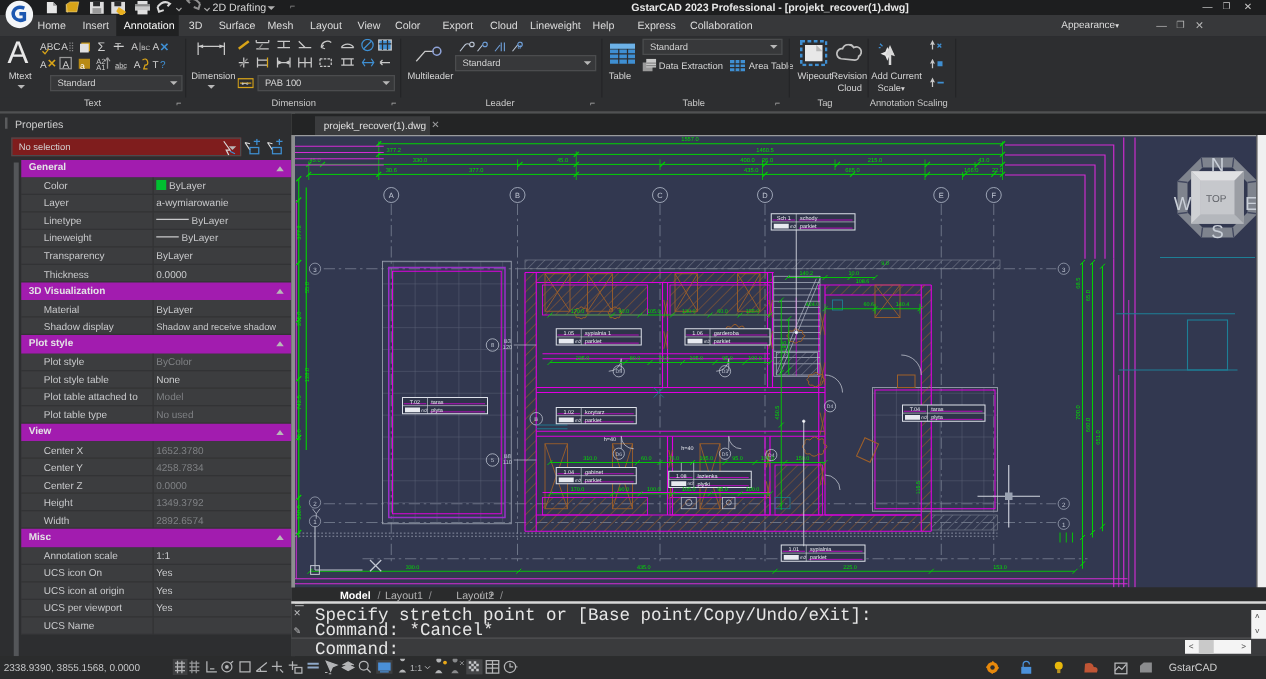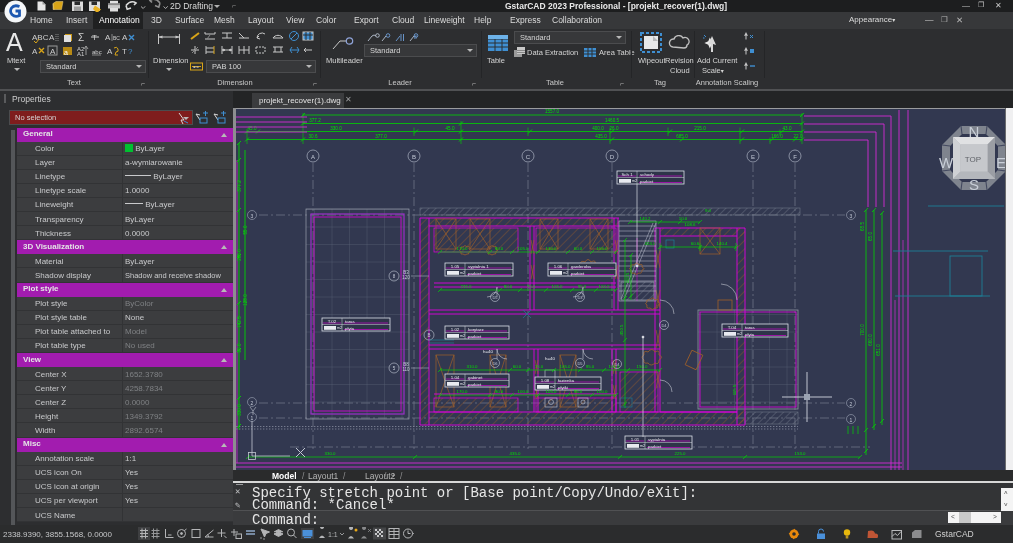--- a/index.html
+++ b/index.html
@@ -350,25 +350,20 @@
         </div>
       <div class="prow">
           <div class="vline"></div>
           <div class="lab">Layer</div>
           <div class="val">a-wymiarowanie</div>
         </div>
       <div class="prow">
           <div class="vline"></div>
           <div class="lab">Linetype</div>
           <div class="val"><span style="display:inline-block;width:26px;height:1px;background:#c9cacc;vertical-align:3px;"></span> ByLayer</div>
-        </div>
-      <div class="prow">
-          <div class="vline"></div>
-          <div class="lab">Linetype scale</div>
-          <div class="val">1.0000</div>
         </div>
       <div class="prow">
           <div class="vline"></div>
           <div class="lab">Lineweight</div>
           <div class="val"><span style="display:inline-block;width:18px;height:1px;background:#c9cacc;vertical-align:3px;"></span> ByLayer</div>
         </div>
       <div class="prow">
           <div class="vline"></div>
           <div class="lab">Transparency</div>
           <div class="val">ByLayer</div>

